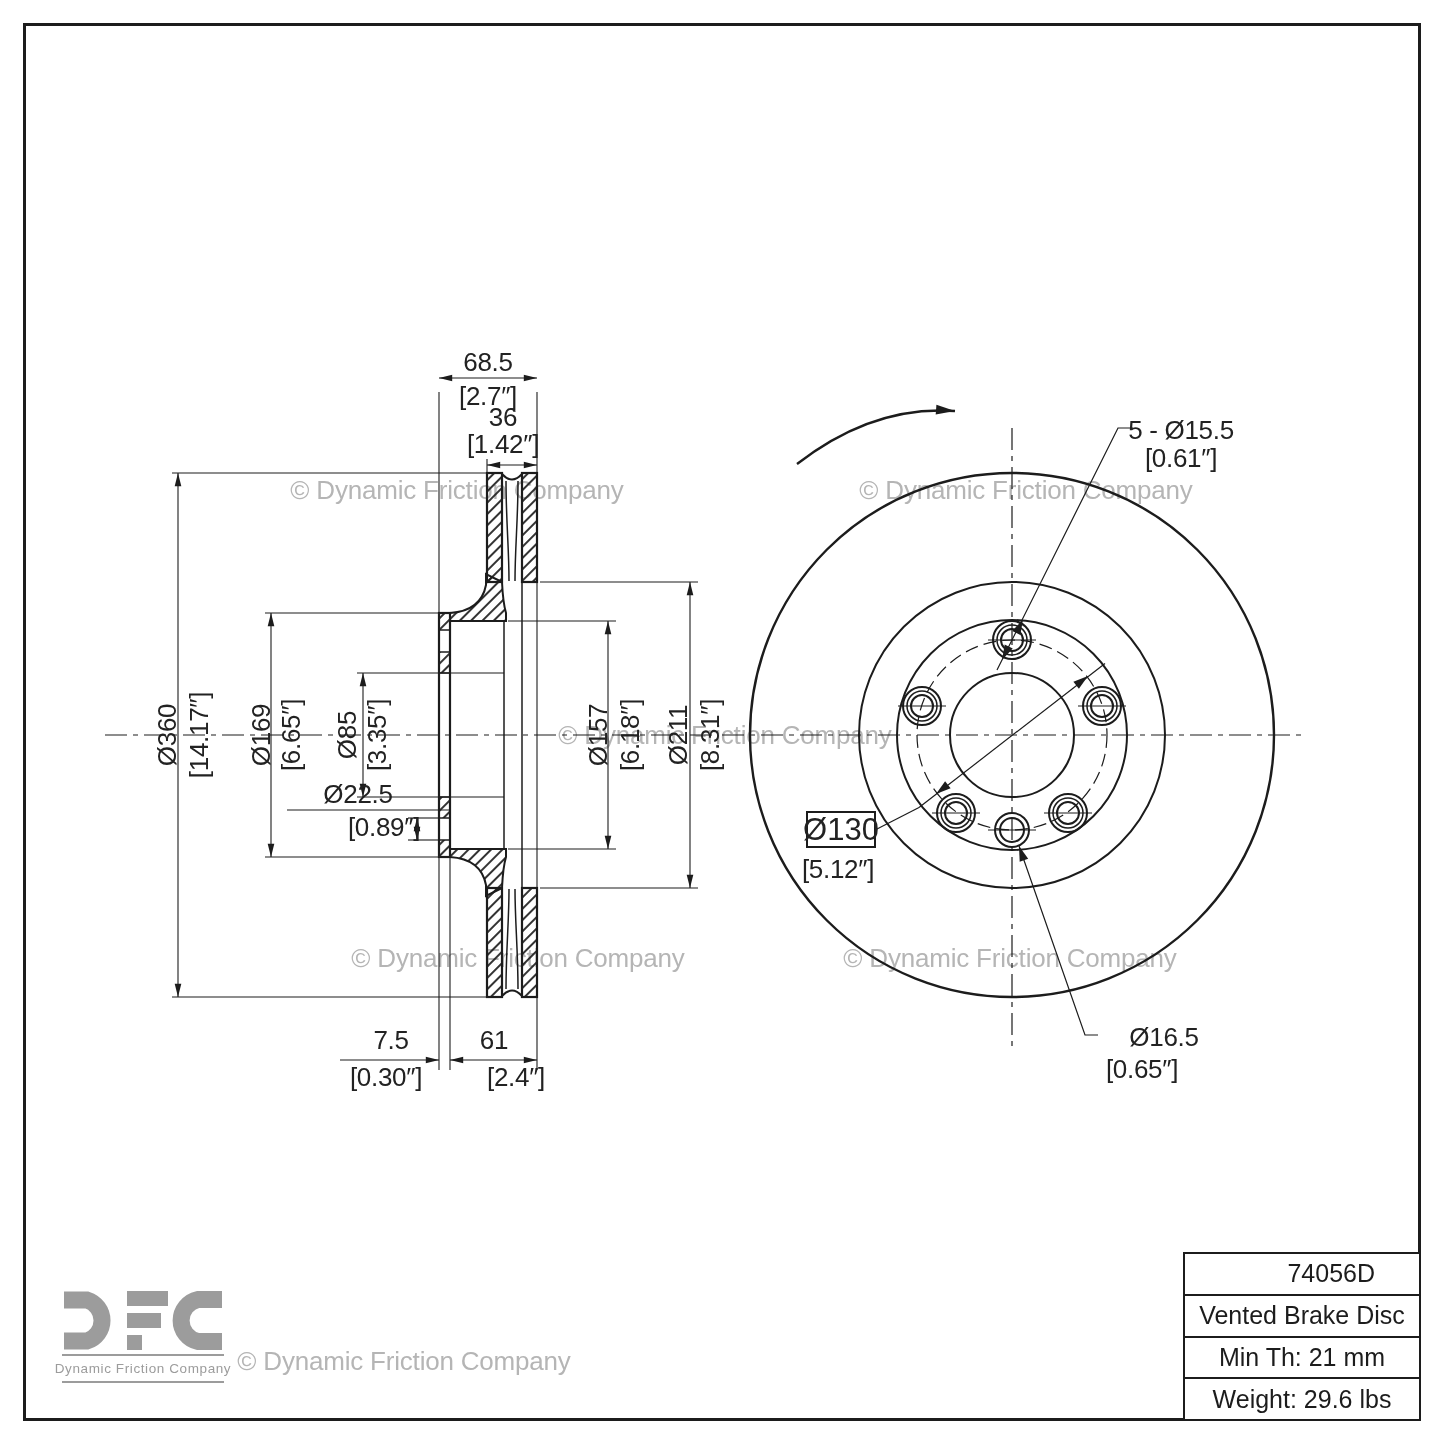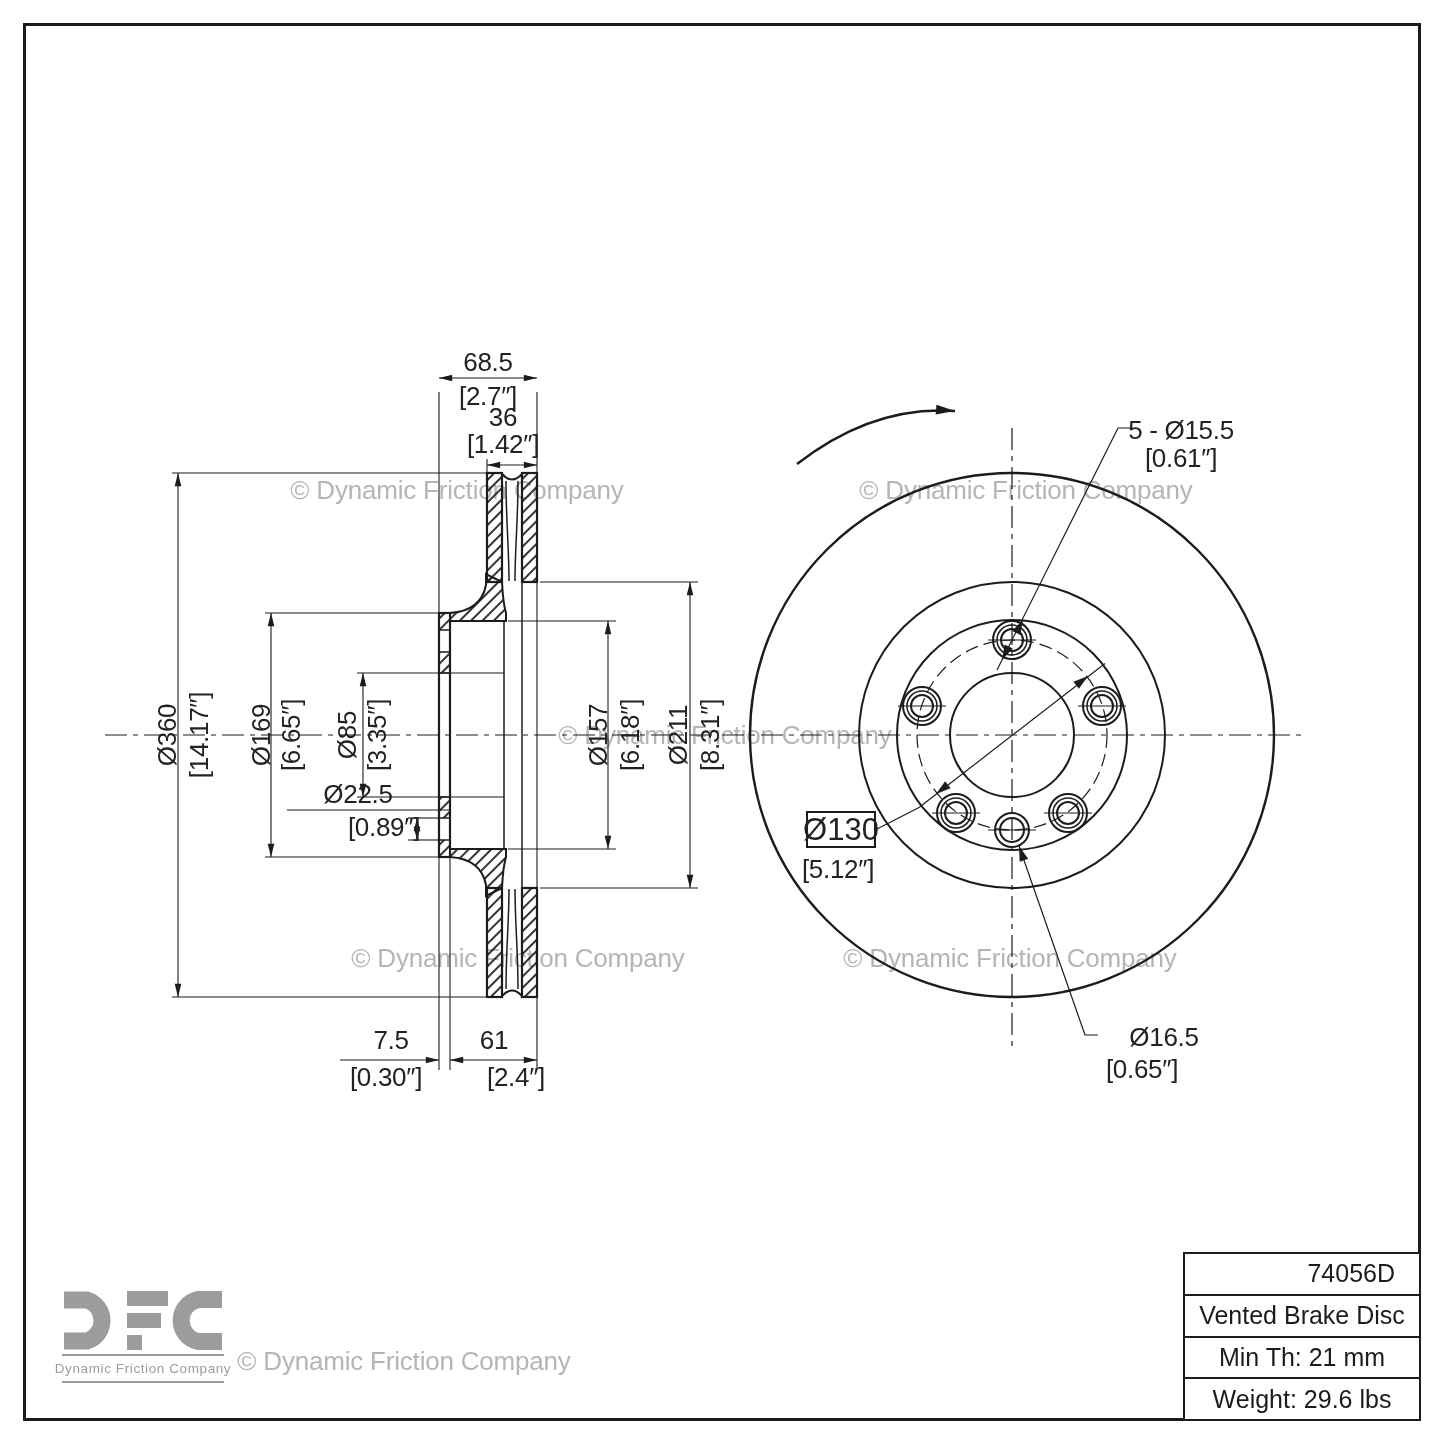--- a/index.html
+++ b/index.html
@@ -16,21 +16,21 @@
       font-size:26px;color:#b5b5b5;letter-spacing:-0.2px;}
   .bc-box{position:absolute;left:806px;top:811px;width:70px;height:37px;
           border:2px solid #1c1c1c;box-sizing:border-box;display:flex;
           align-items:center;justify-content:center;font-size:31px;color:#222;}
   
   .tblock{position:absolute;left:1183px;top:1252px;width:238px;height:169px;
           border:2px solid #1c1c1c;box-sizing:border-box;display:flex;
           flex-direction:column;background:#fff;}
   .trow{flex:1;display:flex;align-items:center;justify-content:center;
         font-size:25px;color:#1c1c1c;border-top:2px solid #1c1c1c;}
-  .trow:first-child{border-top:none;justify-content:flex-end;padding-right:24px;}
+  .trow:first-child{border-top:none;justify-content:flex-end;padding-right:44px;}
   
   .logo-sub{position:absolute;left:143px;top:1368px;transform:translate(-50%,-50%);
             font-size:13.5px;letter-spacing:0.6px;color:#9c9c9c;white-space:nowrap;}
 </style>
 </head>
 <body>
 
 <div class="stage">
 
   <div class="wm" style="left:457px;top:490px;">© Dynamic Friction Company</div>

